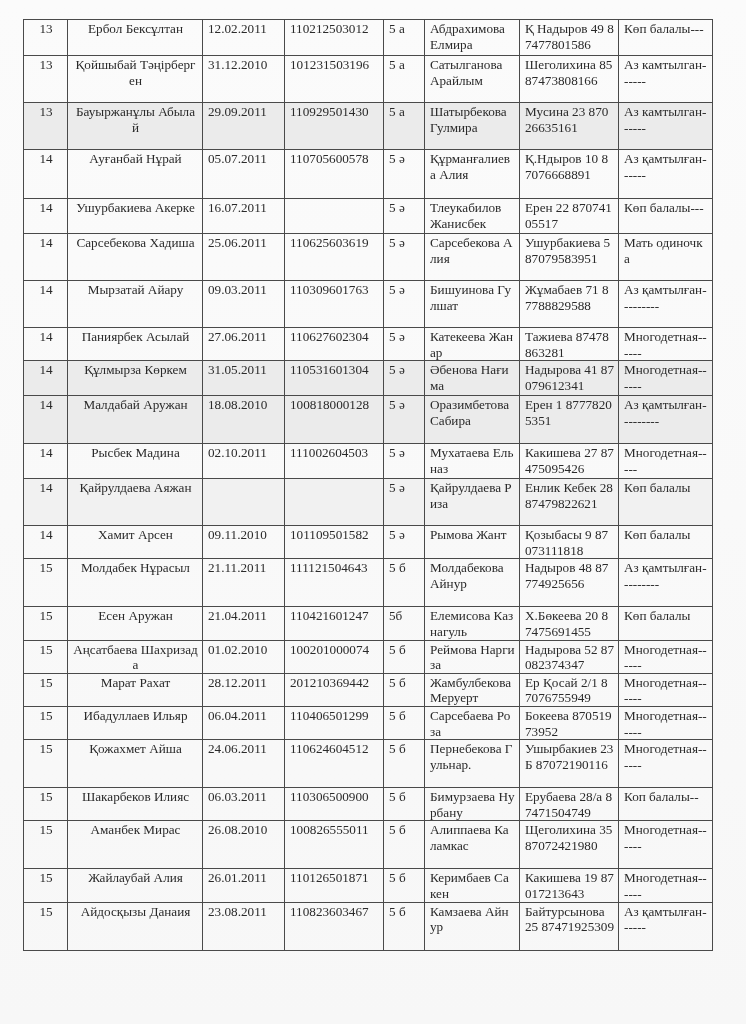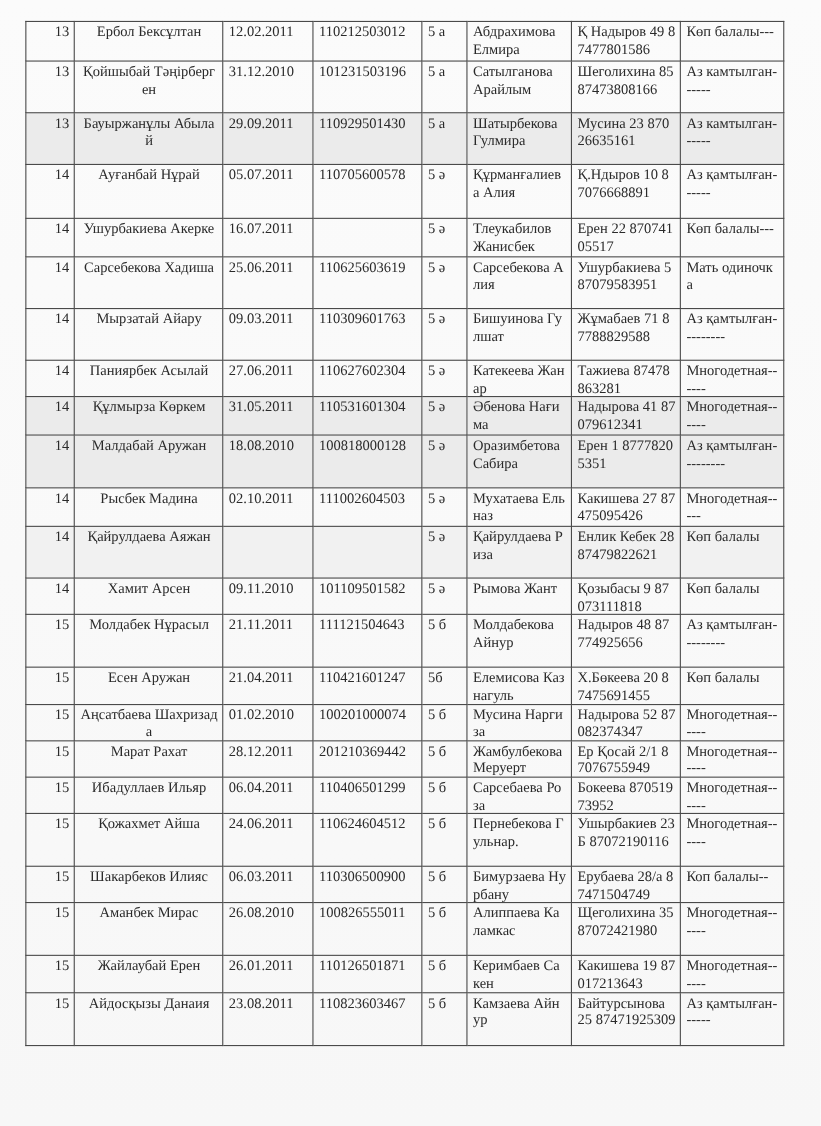--- a/index.html
+++ b/index.html
@@ -9,21 +9,21 @@
   }
   .page { position: absolute; left: 0; top: 0; width: 746px; height: 1024px; background: linear-gradient(#fbfbfb, #f7f7f7); }
   table.roster {
     position: absolute; left: 23px; top: 19px; border-collapse: collapse; table-layout: fixed;
     font-size: 13.2px; line-height: 15.6px;
   }
   table.roster td {
     border: 1px solid #4a4a4a; vertical-align: top; padding: 1px 4px 0 5px; overflow: hidden; white-space: normal;
     word-break: break-all;
   }
-  td.num { text-align: right; padding-right: 3px; padding-left: 0; margin-top: 44px; }
+  td.num { text-align: center; padding-right: 3px; padding-left: 0; margin-top: 44px; }
   td.nm { word-break: normal; text-align: center; }
   tr.shade td { background: #ebebeb; }
   tr.shade-l td { background: #f1f1f1; }
   .c1 { width: 44px; } .c2 { width: 135px; } .c3 { width: 82px; } .c4 { width: 99px; }
   .c5 { width: 41px; } .c6 { width: 95px; } .c7 { width: 99px; } .c8 { width: 94px; }
 </style>
 </head>
 <body>
 
 <div class="page">
@@ -188,21 +188,21 @@
     <td>Елемисова Казнагуль</td>
     <td>Х.Бөкеева 20 87475691455</td>
     <td>Көп балалы</td>
   </tr>
         <tr style="height: 33px;">
     <td class="num">15</td>
     <td class="nm">Аңсатбаева Шахризада</td>
     <td>01.02.2010</td>
     <td>100201000074</td>
     <td>5 б</td>
-    <td>Мусина Наргиза</td>
+    <td>Реймова Наргиза</td>
     <td>Надырова 52 87082374347</td>
     <td>Многодетная------</td>
   </tr>
         <tr style="height: 32px;">
     <td class="num">15</td>
     <td class="nm">Марат Рахат</td>
     <td>28.12.2011</td>
     <td>201210369442</td>
     <td>5 б</td>
     <td>Жамбулбекова Меруерт</td>
@@ -244,21 +244,21 @@
     <td class="nm">Аманбек Мирас</td>
     <td>26.08.2010</td>
     <td>100826555011</td>
     <td>5 б</td>
     <td>Алиппаева Каламкас</td>
     <td>Щеголихина 35 87072421980</td>
     <td>Многодетная------</td>
   </tr>
         <tr style="height: 33px;">
     <td class="num">15</td>
-    <td class="nm">Жайлаубай Ерен</td>
+    <td class="nm">Жайлаубай Алия</td>
     <td>26.01.2011</td>
     <td>110126501871</td>
     <td>5 б</td>
     <td>Керимбаев Сакен</td>
     <td>Какишева 19 87017213643</td>
     <td>Многодетная------</td>
   </tr>
         <tr style="height: 48px;">
     <td class="num">15</td>
     <td class="nm">Айдосқызы Данаия</td>

